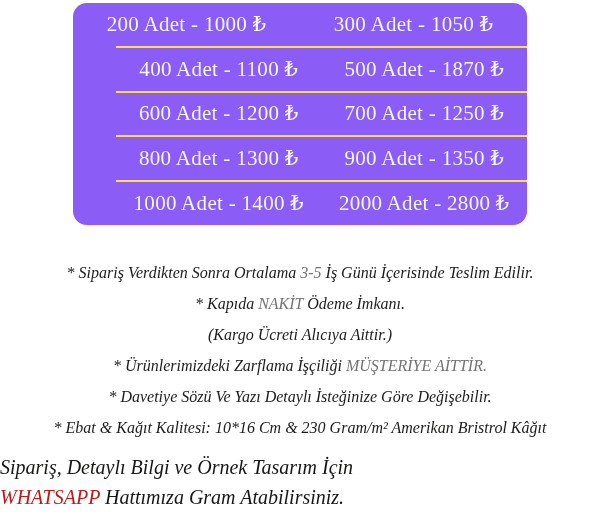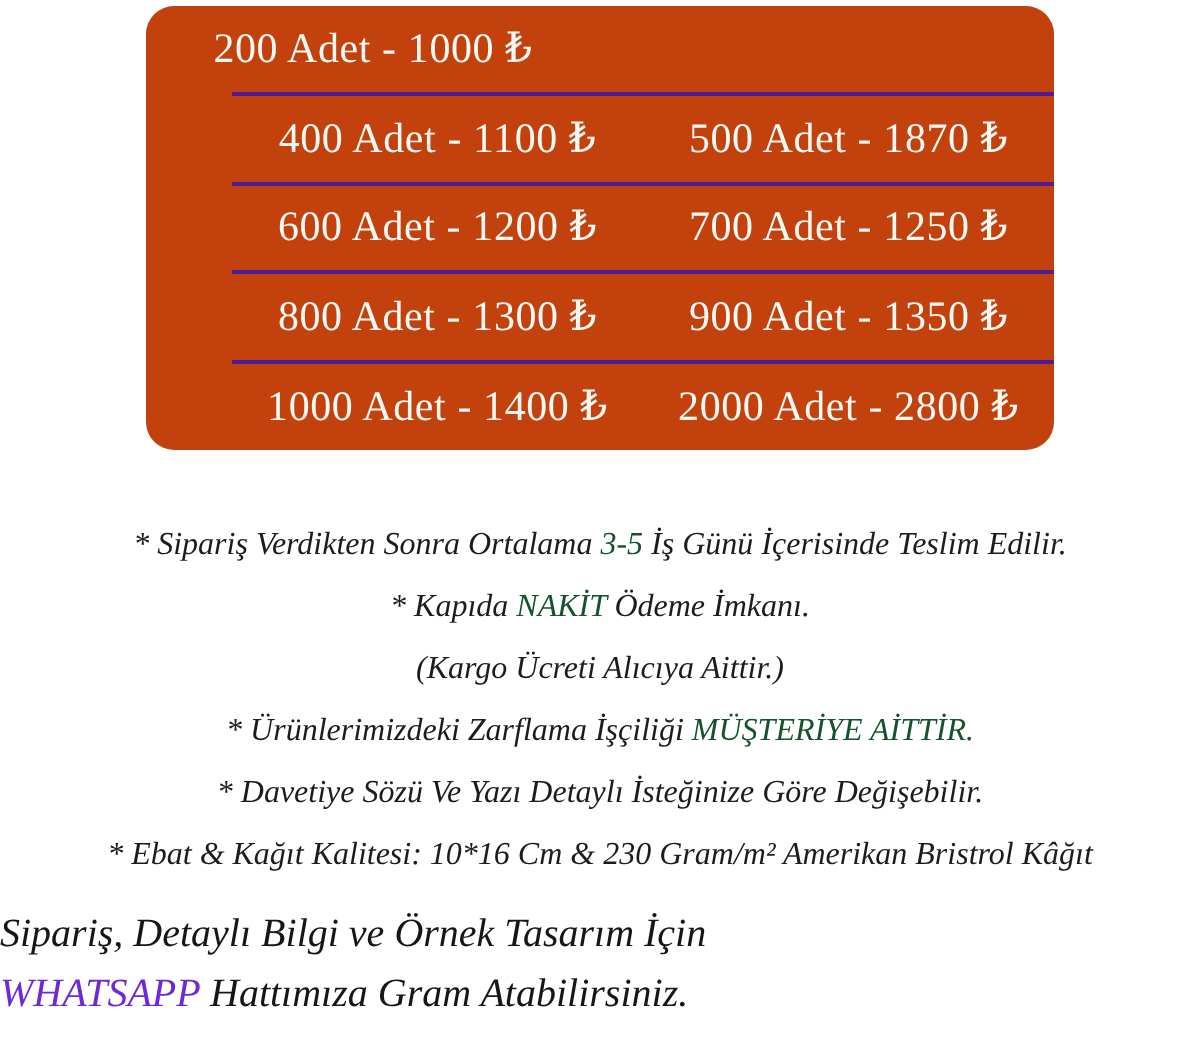--- a/index.html
+++ b/index.html
@@ -10,33 +10,33 @@
     font-family: "Liberation Serif", "DejaVu Serif", serif;
     overflow: hidden;
   }
   .page { position: relative; width: 600px; height: 531px; }
 
   
   .price-table {
     position: absolute;
     left: 73px; top: 3px;
     width: 454px; height: 222px;
-    background: #c2410c;
+    background: #8b5cf6;
     border-radius: 14px;
     overflow: hidden;
     display: flex;
     flex-direction: column;
   }
   .price-row {
     flex: 1;
     display: grid;
     grid-template-columns: 1fr 1fr;
     align-items: center;
   }
-  .price-row + .price-row { border-top: 2px solid #4c1d95; margin-left: 43px; }
+  .price-row + .price-row { border-top: 2px solid #fde047; margin-left: 43px; }
   .price-cell {
     text-align: center;
     color: #f4f8f3;
     font-size: 21px;
     letter-spacing: 0.3px;
     white-space: nowrap;
   }
 
   
   .notes {
@@ -47,42 +47,43 @@
     font-style: italic;
     font-size: 16px;
     color: #1e1c1a;
   }
   .note {
     margin: 0;
     height: 31px;
     line-height: 31px;
     white-space: nowrap;
   }
-  .hl-red { color: #14532d; }
+  .hl-red { color: #737373; }
 
   
   .cta {
     position: absolute;
     top: 452px; left: 0;
     width: 600px;
     font-style: italic;
     font-size: 20px;
     color: #161614;
   }
   .cta p { margin: 0; height: 30px; line-height: 30px; white-space: nowrap; }
-  .hl-green { color: #6d28d9; }
+  .hl-green { color: #b91c1c; }
 </style>
 </head>
 <body>
 
 <div class="page">
 
   <div class="price-table">
     <div class="price-row">
       <div class="price-cell">200 Adet - 1000 ₺</div>
+      <div class="price-cell">300 Adet - 1050 ₺</div>
     </div>
     <div class="price-row">
       <div class="price-cell">400 Adet - 1100 ₺</div>
       <div class="price-cell">500 Adet - 1870 ₺</div>
     </div>
     <div class="price-row">
       <div class="price-cell">600 Adet - 1200 ₺</div>
       <div class="price-cell">700 Adet - 1250 ₺</div>
     </div>
     <div class="price-row">

